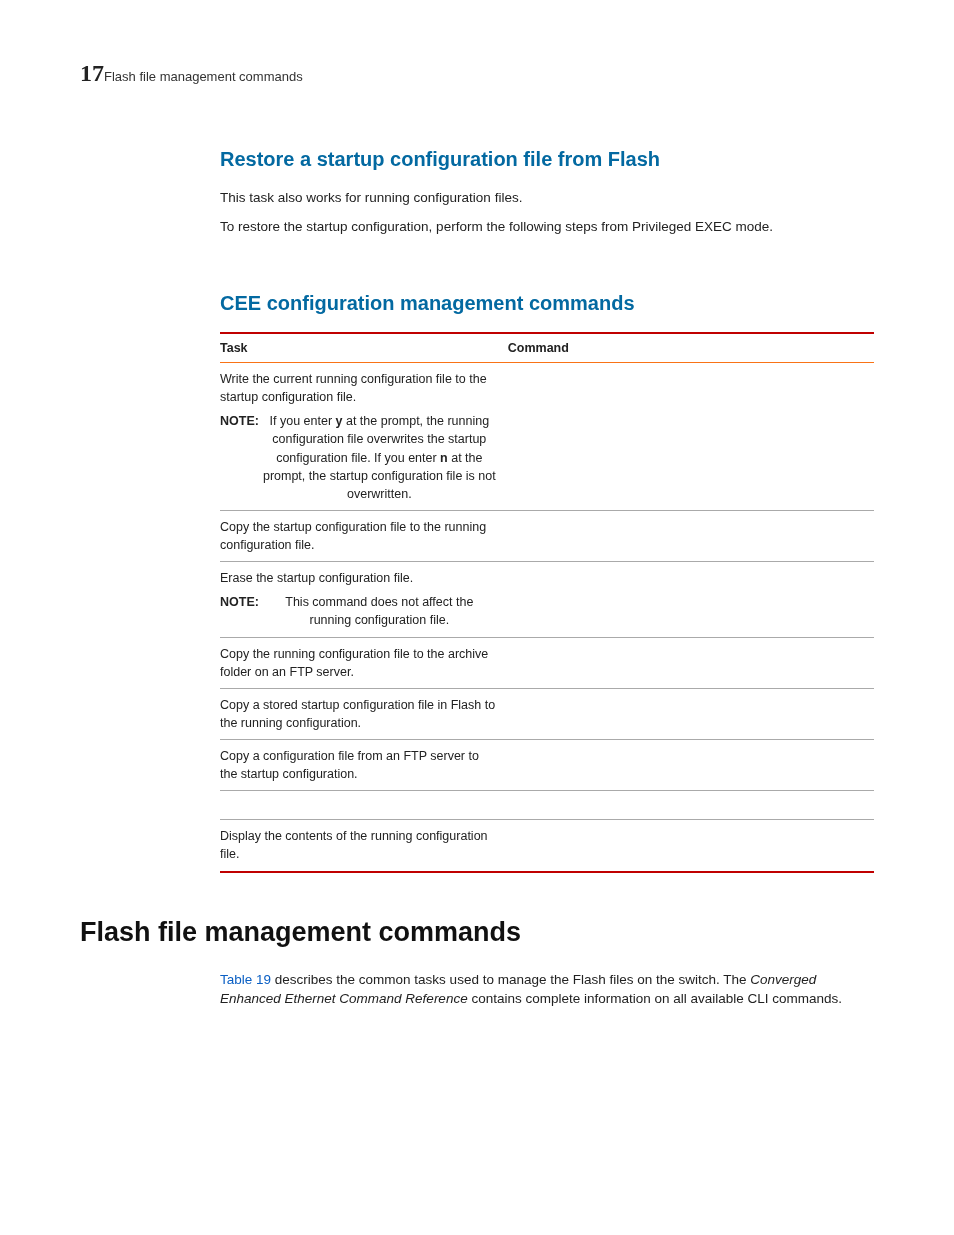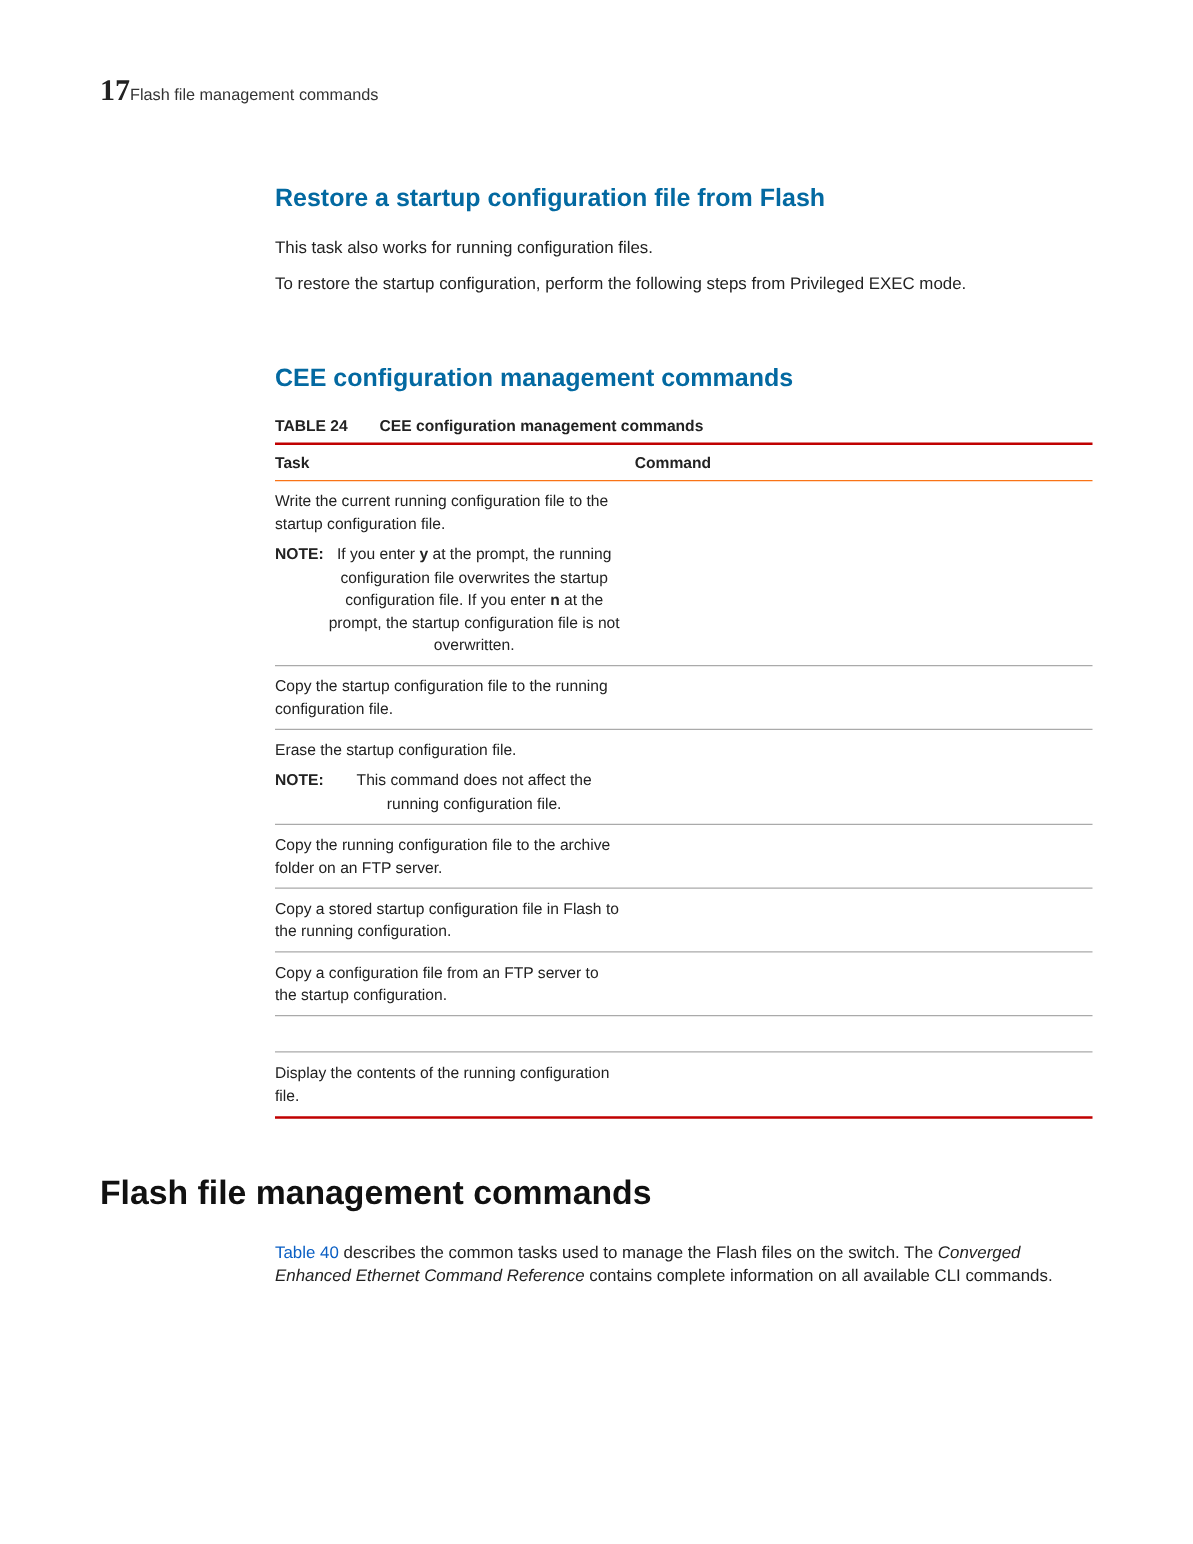--- a/index.html
+++ b/index.html
@@ -137,24 +137,20 @@
   <div class="content">
 
     <h2 class="sub">Restore a startup configuration file from Flash</h2>
     <p>This task also works for running configuration files.</p>
     <p>To restore the startup configuration, perform the following steps from Privileged EXEC mode.</p>
 
     <div class="section-gap"></div>
 
     <h2 class="sub">CEE configuration management commands</h2>
 
-    <div class="table-caption">
-      <span class="tn">TABLE 24</span>
-      <span class="tt">CEE configuration management commands</span>
-    </div>
 
     <table class="cfg">
       <thead>
         <tr>
           <th class="task-col">Task</th>
           <th>Command</th>
         </tr>
       </thead>
       <tbody>
         <tr>
@@ -205,17 +201,17 @@
         </tr>
       </tbody>
     </table>
 
   </div>
 
   <h1 class="main-h">Flash file management commands</h1>
 
   <div class="content">
     <p>
-      <span class="link">Table 40</span><span> describes the common tasks used to manage the Flash files on the switch. The </span><span class="italic">Converged Enhanced Ethernet Command Reference</span><span> contains complete information on all available CLI commands.</span>
+      <span class="link">Table 19</span><span> describes the common tasks used to manage the Flash files on the switch. The </span><span class="italic">Converged Enhanced Ethernet Command Reference</span><span> contains complete information on all available CLI commands.</span>
     </p>
   </div>
 
 </div>
 
 </body></html>

